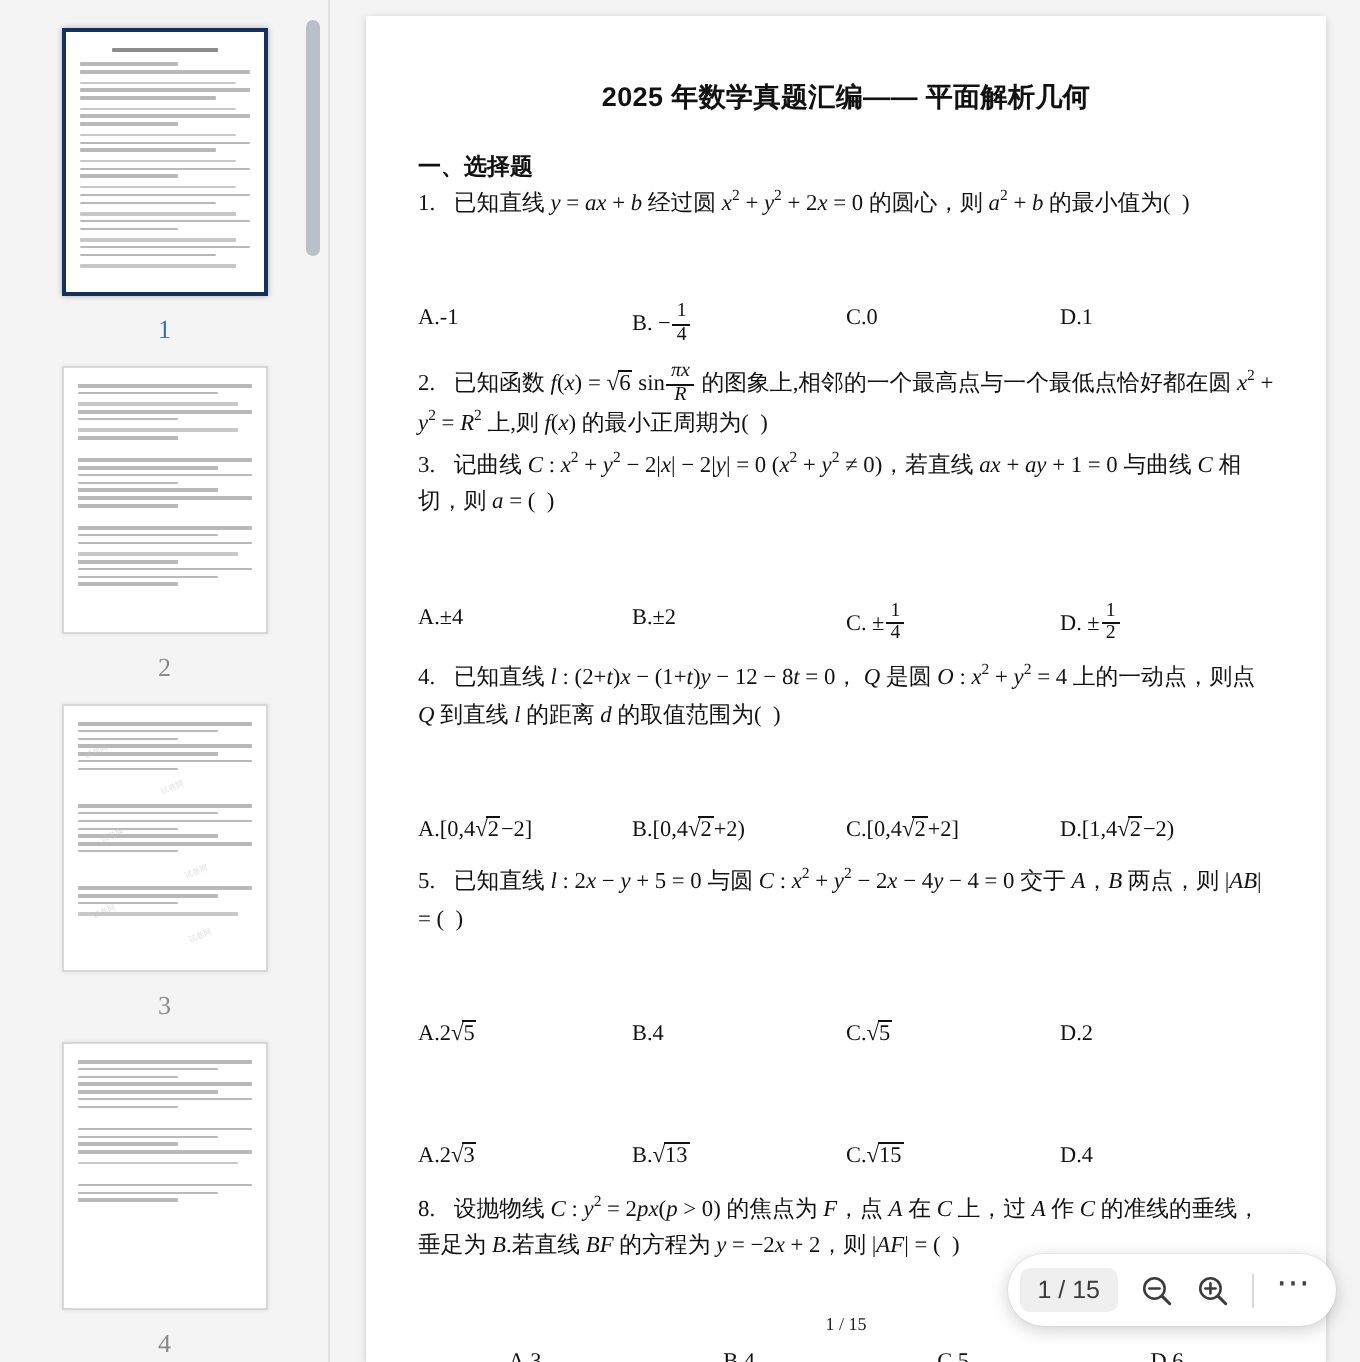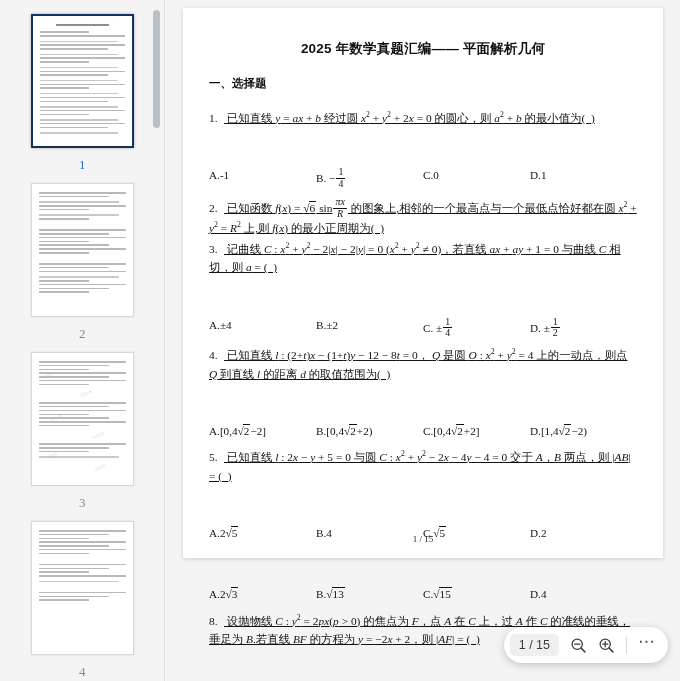--- a/index.html
+++ b/index.html
@@ -107,21 +107,21 @@
     position: relative;
     flex: 1 1 auto;
     height: 681px;
     background: #f4f4f4;
     overflow: hidden;
   }
   #page {
     position: absolute;
     left: 18px; top: 8px;
     width: 480px;
-    height: 550px;
+    height: 673px;
     background: #ffffff;
     box-shadow: 0 1px 4px rgba(0,0,0,.16);
   }
   #page-inner {
     position: relative;
     padding: 22px 26px 0 26px;
     height: 100%;
   }
 
   
@@ -132,29 +132,28 @@
     font-size: 13.5px;
     color: #111;
     letter-spacing: .2px;
     margin: 10px 0 18px 0;
   }
   .sec-head {
     font-family: "Liberation Sans", sans-serif;
     font-weight: bold;
     font-size: 11.5px;
     color: #111;
-    margin-bottom: 18px;
+    margin-bottom: 2px;
   }
   .q {
     font-size: 11.4px;
     color: #121212;
     line-height: 1.62;
     margin-bottom: 2px;
     font-family: "Liberation Serif", serif;
-    text-decoration: underline;
   }
   .q .stem { display: block; }
   .q-num { display: inline-block; min-width: 15px; }
   .opts {
     display: flex;
     font-size: 11.2px;
     color: #121212;
     margin: 4px 0 8px 0;
     line-height: 1.5;
     align-items: flex-start;

